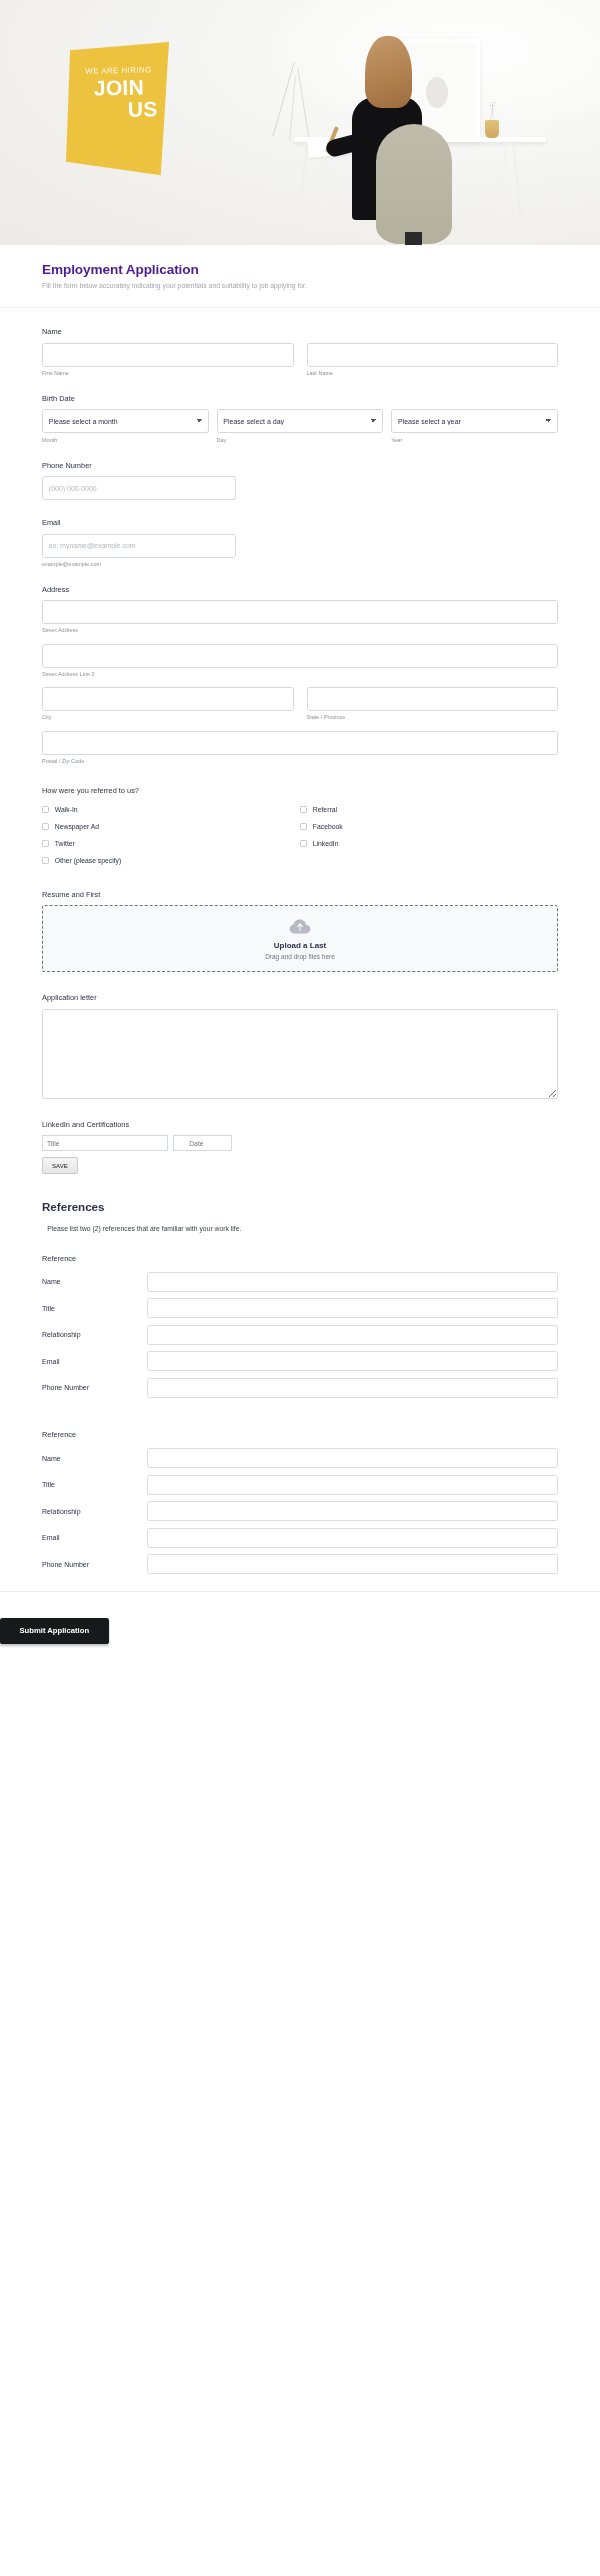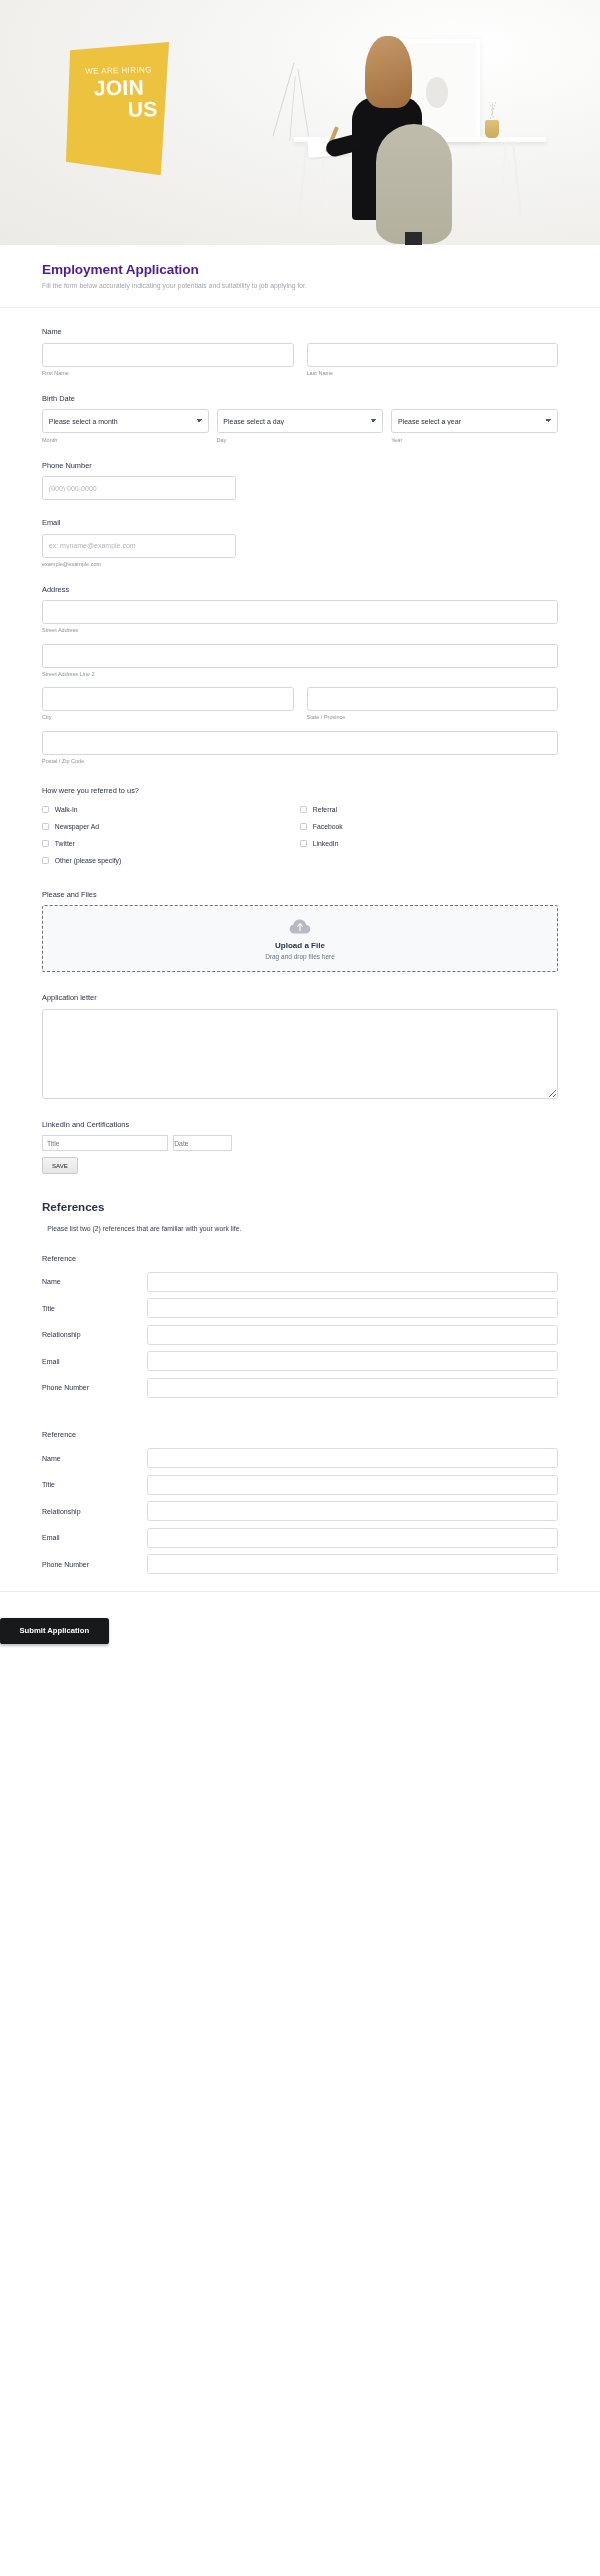--- a/index.html
+++ b/index.html
@@ -207,21 +207,21 @@
 
   textarea.ta {
     height: 90px; padding: 5.2px 5.8px; resize: vertical; line-height: 1.4;
   }
 
   
   .train-row { display:flex; gap: 5.2px; align-items:center; }
   .train-title { width: 126px; height: 16px; font-size: 6.8px;
     border:0.6px solid #d4d7dc; border-radius:0; padding: 0 3.9px; }
   .train-date { width: 59px; height: 16px; font-size: 6.8px;
-    border:0.6px solid #d4d7dc; border-radius:0; padding: 0 0; }
+    border:0.6px solid #d4d7dc; border-radius:0; padding: 0 15px; }
   .save-btn {
     margin-top: 5.8px;
     font-family:"Liberation Sans", sans-serif;
     font-size: 6.1px; color:#1a1a1a;
     background: linear-gradient(180deg,#f4f4f4,#e6e6e6);
     border: 0.6px solid #c9c9c9; border-radius: 1.9px;
     padding: 3.9px 9px; cursor: pointer;
   }
 
   
@@ -420,30 +420,30 @@
           </div>
           <div class="cb-item">
             <span class="cb-box"></span>
             <span class="cb-label">LinkedIn</span>
           </div>
         </div>
       </div>
     </div>
 
     <div class="field" style="margin-top:20.6px;">
-      <span class="field-label">Please and Files</span>
+      <span class="field-label">Resume and First</span>
       <div class="upload">
         <span class="cloud">
           <svg width="22" height="17" viewBox="0 0 34 26">
             <path d="M8.5 24C4.4 24 1 20.8 1 16.9c0-3.4 2.5-6.3 5.9-6.9C7.6 5.4 11.7 2 16.6 2c5 0 9.2 3.6 9.8 8.3 3.5.3 6.6 2.9 6.6 6.6 0 4-3.5 7.1-7.7 7.1H8.5z" fill="#b6bac4"></path>
             <path d="M17 19.5V9.2" stroke="#ffffff" stroke-width="1.7" fill="none" stroke-linecap="round"></path>
             <path d="M13.2 12.8L17 8.8l3.8 4" stroke="#ffffff" stroke-width="1.7" fill="none" stroke-linecap="round" stroke-linejoin="round"></path>
           </svg>
         </span>
-        <span class="up-title">Upload a File</span>
+        <span class="up-title">Upload a Last</span>
         <span class="up-sub">Drag and drop files here</span>
       </div>
     </div>
 
     <div class="field" style="margin-top:20.6px;">
       <span class="field-label">Application letter</span>
       <textarea class="ta" style=""></textarea>
     </div>
 
     <div class="field" style="margin-top:19.4px;">

